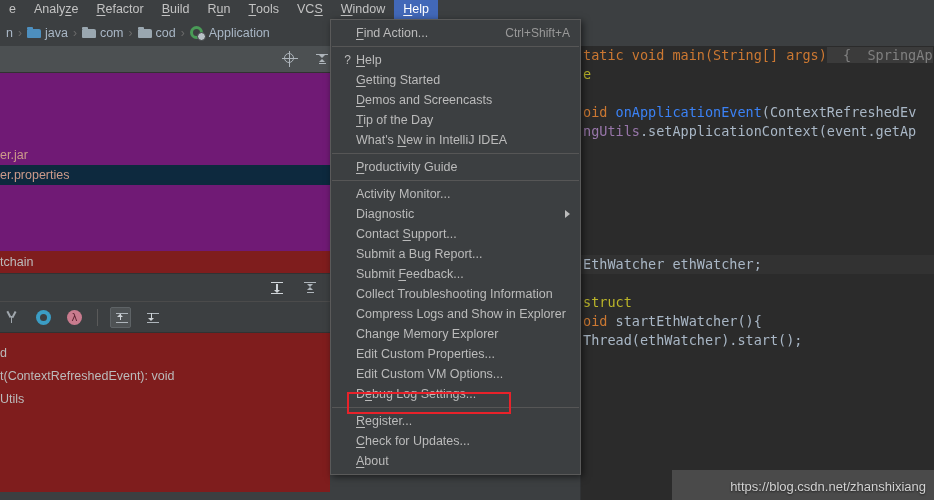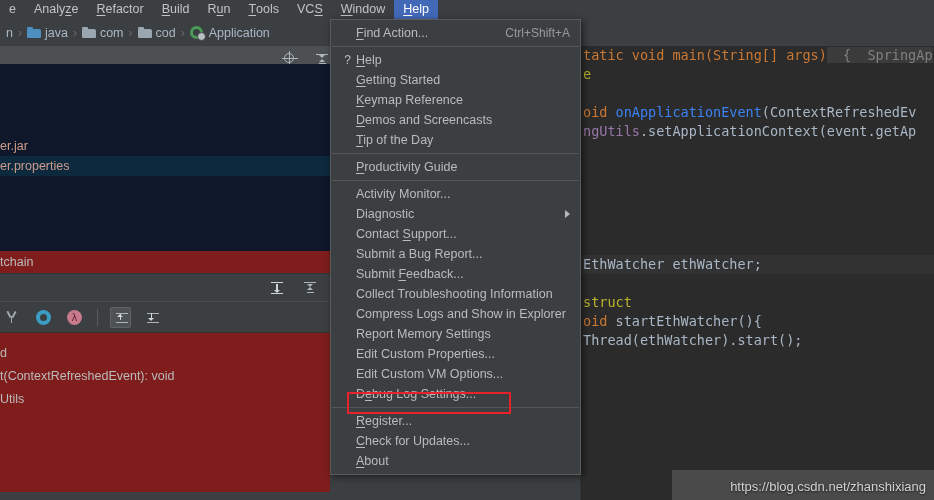--- a/index.html
+++ b/index.html
@@ -47,21 +47,21 @@
   
   .projpanel{
     position:absolute;left:0;top:46px;width:330px;height:205px;
     background:#3c3f41;box-sizing:border-box;
   }
   .proj-toolbar{
     position:absolute;left:0;top:0;width:330px;height:26px;
     background:#4c5052;border-bottom:1px solid #323232;
     display:flex;align-items:center;justify-content:flex-end;padding-right:12px;gap:16px;
   }
-  .proj-body{position:absolute;left:0;top:18px;width:330px;bottom:0;background:#0f172a;}
+  .proj-body{position:absolute;left:0;top:27px;width:330px;bottom:0;background:#701a75;}
   .tree-row{height:20px;display:flex;align-items:center;padding-left:0;font-size:12.5px;white-space:nowrap;}
   .tree-row.jar{color:#cc9b8a;}
   .tree-row.sel{background:#0d293e;color:#cc9b8a;width:330px;box-sizing:border-box;}
 
   
   .ic{width:16px;height:16px;position:relative;flex:0 0 auto;cursor:default;}
   .ic-target .ring{position:absolute;left:2px;top:2px;width:10px;height:10px;border:1.4px solid #aeb5bb;border-radius:50%;box-sizing:border-box;}
   .ic-target .h{position:absolute;left:0;top:7px;width:16px;height:1.4px;background:#aeb5bb;}
   .ic-target .v{position:absolute;left:7px;top:0;width:1.4px;height:16px;background:#aeb5bb;}
   .ic-collapse .l1{position:absolute;left:2px;top:2.5px;width:12px;height:1.4px;background:#aeb5bb;}
@@ -319,29 +319,29 @@
       <div class="mi">
         <span class="gl">?</span>
         <span class="lbl"><span class="mn">H</span>elp</span>
       </div>
       <div class="mi">
         <span class="gl"></span>
         <span class="lbl"><span class="mn">G</span>etting Started</span>
       </div>
       <div class="mi">
         <span class="gl"></span>
-        <span class="lbl"><span class="mn">K</span>eymap Reference</span>
-      </div>
-      <div class="mi">
-        <span class="gl"></span>
         <span class="lbl"><span class="mn">D</span>emos and Screencasts</span>
       </div>
       <div class="mi">
         <span class="gl"></span>
         <span class="lbl"><span class="mn">T</span>ip of the Day</span>
+      </div>
+      <div class="mi">
+        <span class="gl"></span>
+        <span class="lbl">What's <span class="mn">N</span>ew in IntelliJ IDEA</span>
       </div>
       <div class="msep"></div>
       <div class="mi">
         <span class="gl"></span>
         <span class="lbl"><span class="mn">P</span>roductivity Guide</span>
       </div>
       <div class="msep"></div>
       <div class="mi">
         <span class="gl"></span>
         <span class="lbl">Activity Monitor...</span>
@@ -366,21 +366,21 @@
       <div class="mi">
         <span class="gl"></span>
         <span class="lbl">Collect Troubleshooting Information</span>
       </div>
       <div class="mi">
         <span class="gl"></span>
         <span class="lbl">Compress Logs and Show in Explorer</span>
       </div>
       <div class="mi">
         <span class="gl"></span>
-        <span class="lbl">Report Memory Settings</span>
+        <span class="lbl">Change Memory Explorer</span>
       </div>
       <div class="mi">
         <span class="gl"></span>
         <span class="lbl">Edit Custom Properties...</span>
       </div>
       <div class="mi">
         <span class="gl"></span>
         <span class="lbl">Edit Custom VM Options...</span>
       </div>
       <div class="mi">

